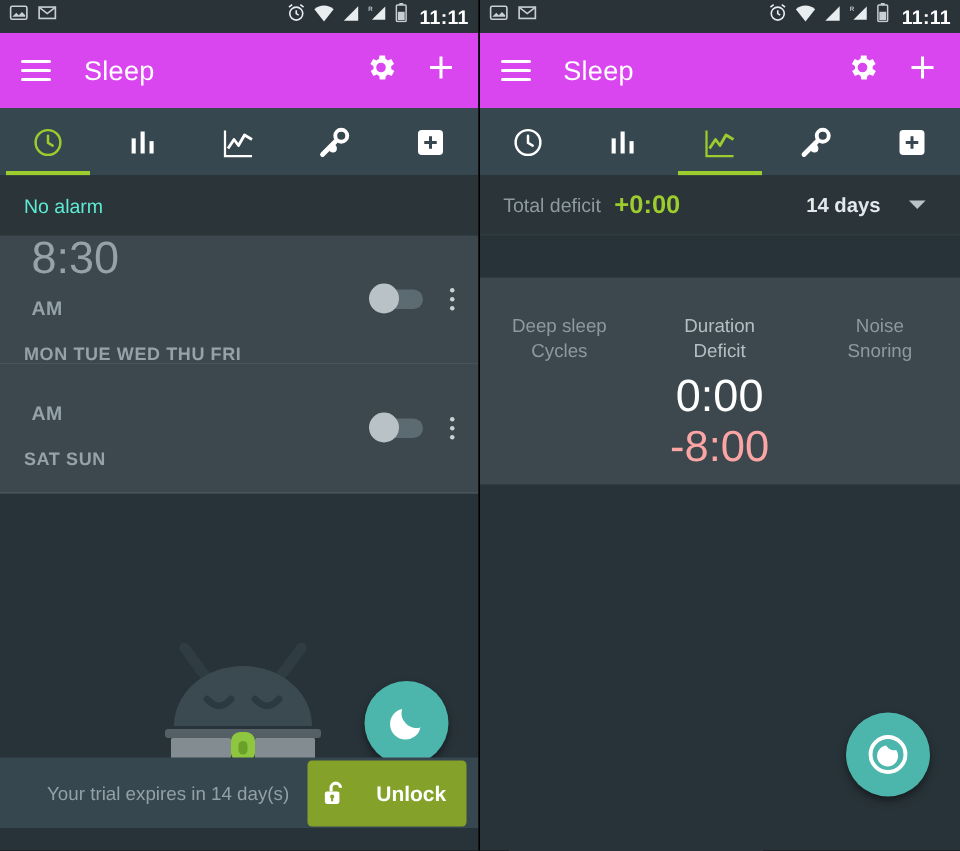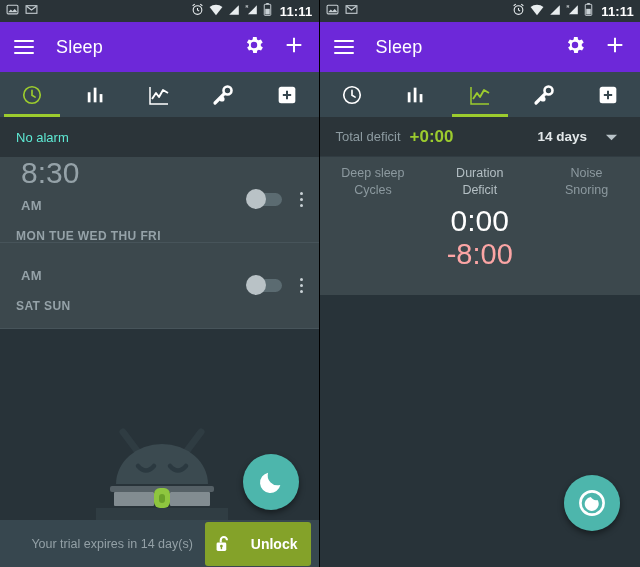--- a/index.html
+++ b/index.html
@@ -46,21 +46,21 @@
     font-size: 13px;
     font-weight: bold;
     letter-spacing: 0.2px;
     margin-left: 3px;
   }
   .sb-ico { display: block; }
 
   
   .appbar {
     height: 50px;
-    background: #6d28d9;
+    background: #d946ef;
     display: flex;
     align-items: center;
     padding: 0 14px;
     box-sizing: border-box;
   }
   .hamburger { width: 20px; display: flex; flex-direction: column; gap: 4px; cursor: pointer; }
   .hamburger span { display: block; height: 2px; background: #fff; border-radius: 1px; }
   .app-title {
     color: #fff;
     font-size: 18px;
@@ -173,21 +173,21 @@
     justify-content: center;
     box-shadow: 0 3px 6px rgba(0,0,0,0.45);
     cursor: pointer;
   }
   .fab.left-fab { right: 20px; bottom: 57px; }
   .fab.right-fab { right: 20px; bottom: 36px; }
 
   
   .trial {
     position: absolute;
-    left: 0; right: 0; bottom: 0;
+    left: 0; right: 0; bottom: 15px;
     height: 47px;
     background: #37474f;
     display: flex;
     align-items: center;
     justify-content: flex-end;
     padding: 0 8px;
     box-sizing: border-box;
   }
   .trial-text { color: #93a0a6; font-size: 12.5px; margin-right: 12px; }
   .unlock-btn {
@@ -219,23 +219,24 @@
     display: flex;
     align-items: center;
     gap: 18px;
     padding-right: 6px;
     cursor: pointer;
   }
   .range-label { color: #e3e8ea; font-size: 13.5px; font-weight: bold; }
   .stats-card {
     background: #3c484d;
     height: 138px;
-    padding-top: 8px;
+    padding-top: 24px;
     box-sizing: border-box;
     position: relative;
+    margin-top: 28px;
   }
   .stats-cols { display: flex; }
   .stats-col { flex: 1; text-align: center; }
   .stat-head {
     color: #8c999f;
     font-size: 12.5px;
     line-height: 17px;
   }
   .stat-head.bright { color: #b4bfc4; }
   .stat-big {

